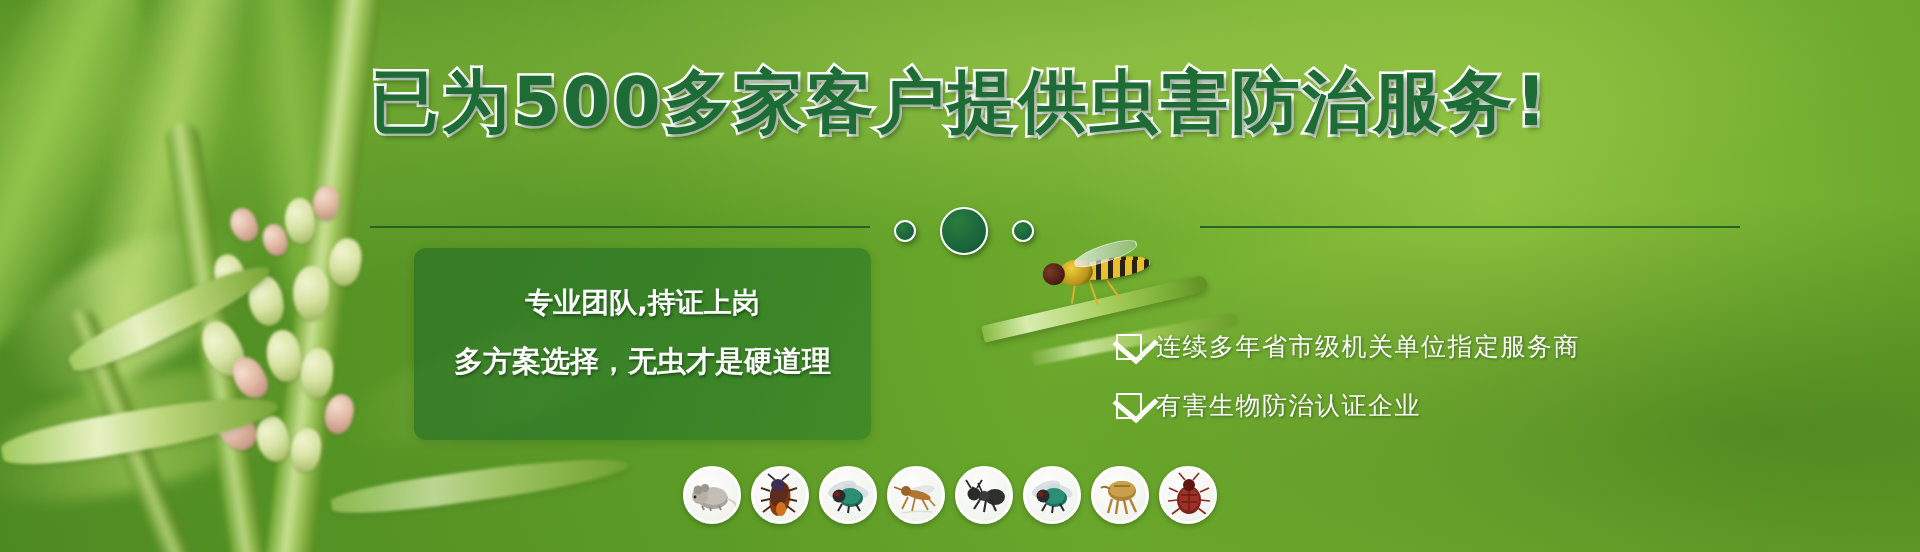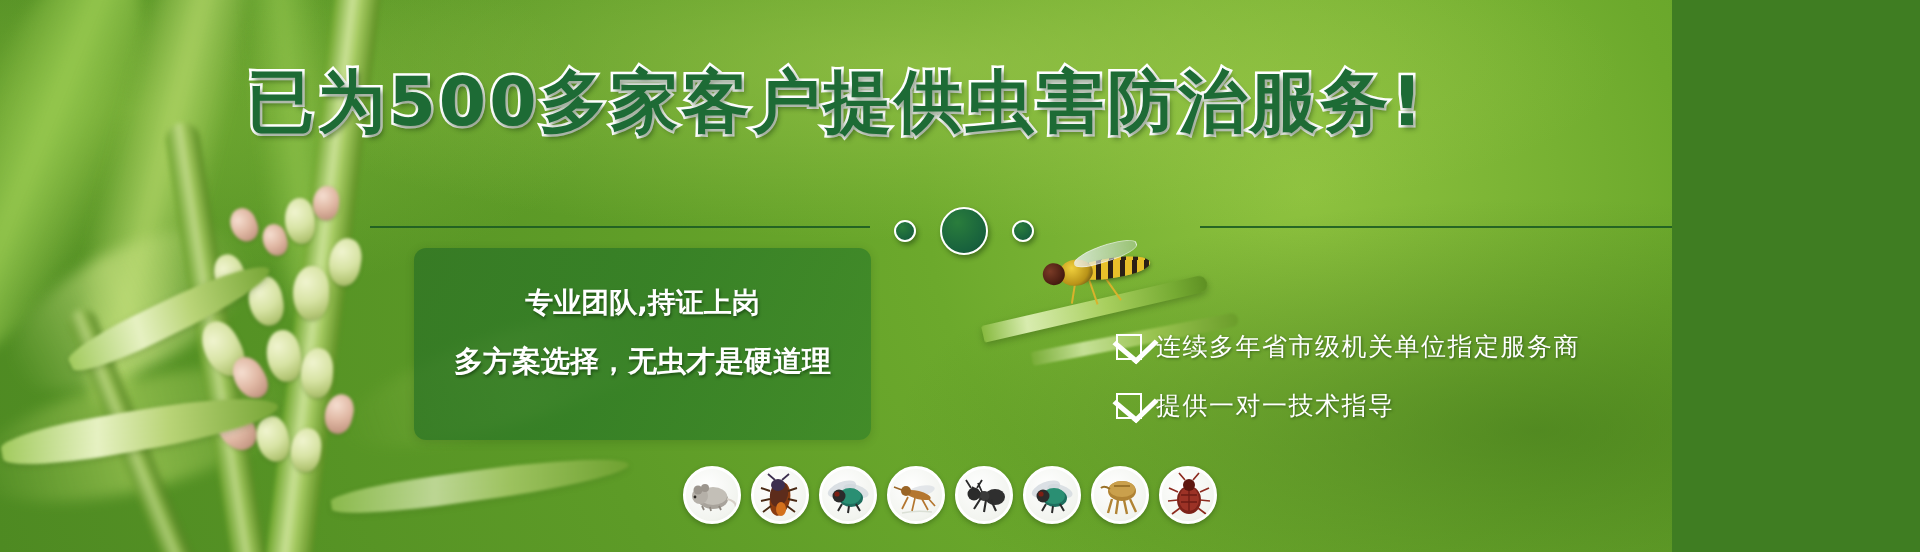--- a/index.html
+++ b/index.html
@@ -1,18 +1,18 @@
 <!DOCTYPE html>
 <html><head>
 <meta charset="utf-8">
 <style>
   * { margin:0; padding:0; box-sizing:border-box; }
   html,body { background:#3f7d22; }
   .banner {
-    position:relative; width:1672px; height:552px; overflow:hidden;
+    position:relative; width:1920px; height:552px; overflow:hidden;
     font-family:"DejaVu Sans","Liberation Sans",sans-serif;
     background:#5d9b27;
   }
   
   .bg-base {
     position:absolute; inset:0;
     background:
       radial-gradient(circle at 78% 35%, #8ec23f 0%, #6ca92c 28%, #5d9b27 55%, #4e8a22 100%),
       linear-gradient(165deg,#7fb637 0%,#63a228 45%,#4c861f 100%);
   }
@@ -265,21 +265,21 @@
     <div class="pl pl2">多方案选择，无虫才是硬道理</div>
   </div>
 
   <div class="checklist">
     <div class="check-row">
       <span class="check-box"></span>
       <span class="check-text">连续多年省市级机关单位指定服务商</span>
     </div>
     <div class="check-row">
       <span class="check-box"></span>
-      <span class="check-text">提供一对一技术指导</span>
+      <span class="check-text">有害生物防治认证企业</span>
     </div>
   </div>
 
   <div class="pest-row">
 
     <div class="pest" title="鼠">
       <svg width="52" height="52" viewBox="0 0 52 52" aria-hidden="true">
         <ellipse cx="27" cy="30" rx="15" ry="10" fill="#a8a39b"></ellipse>
         <ellipse cx="27" cy="27" rx="14" ry="9" fill="#c3bfb7"></ellipse>
         <circle cx="14" cy="27" r="8" fill="#b5b0a8"></circle>

